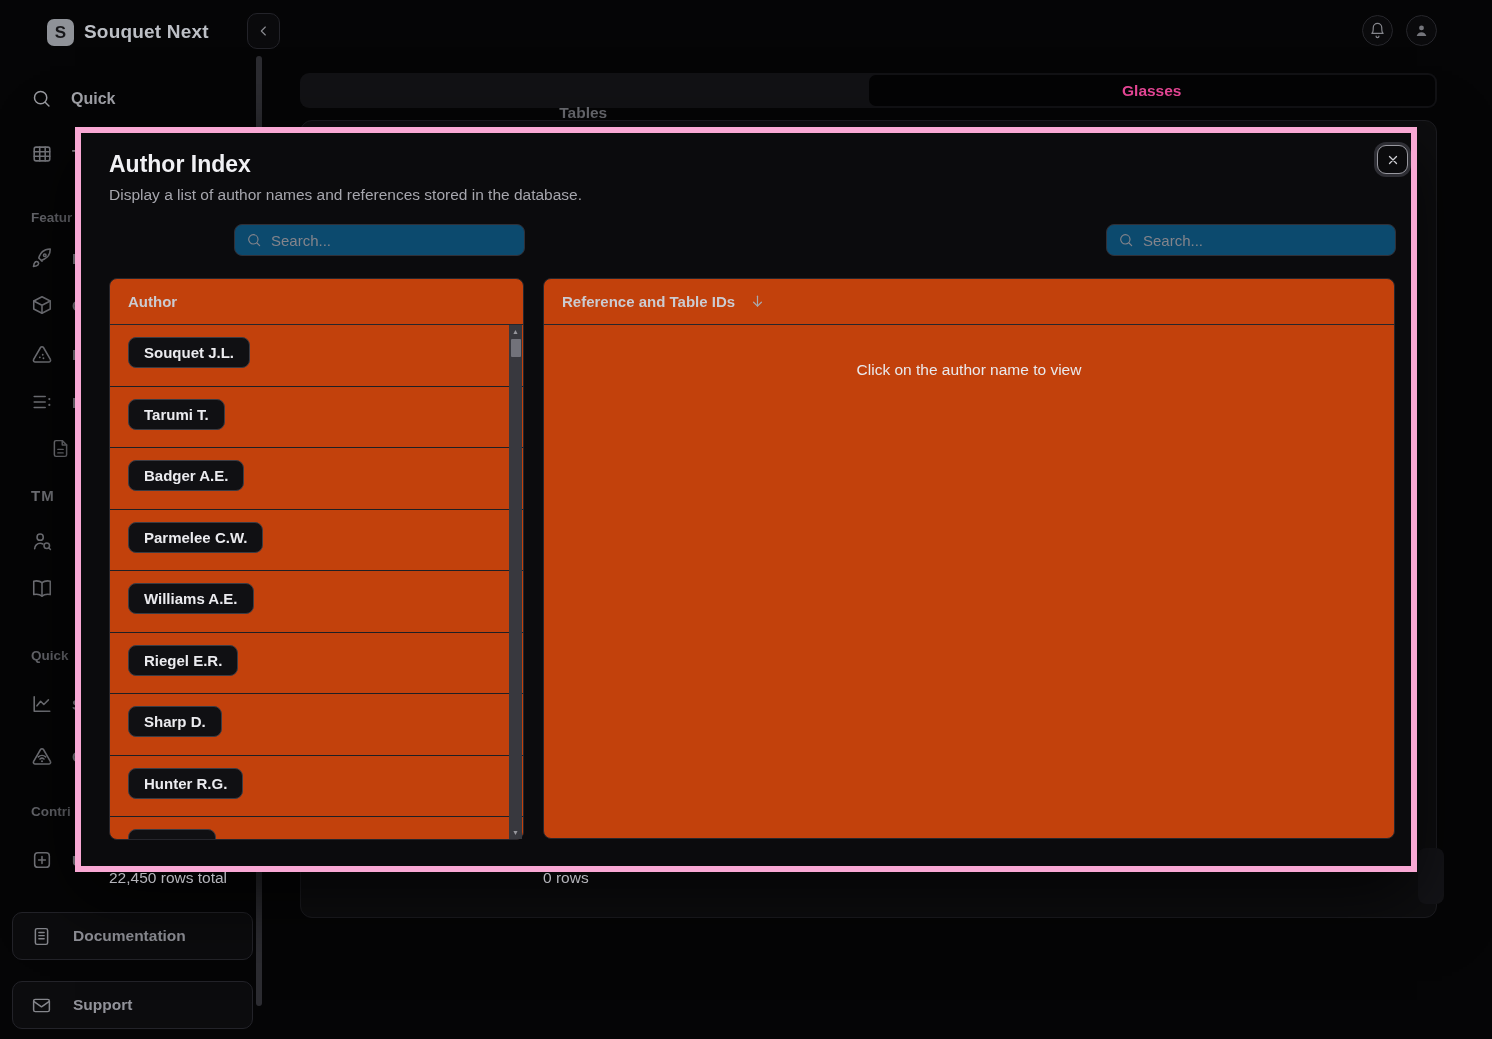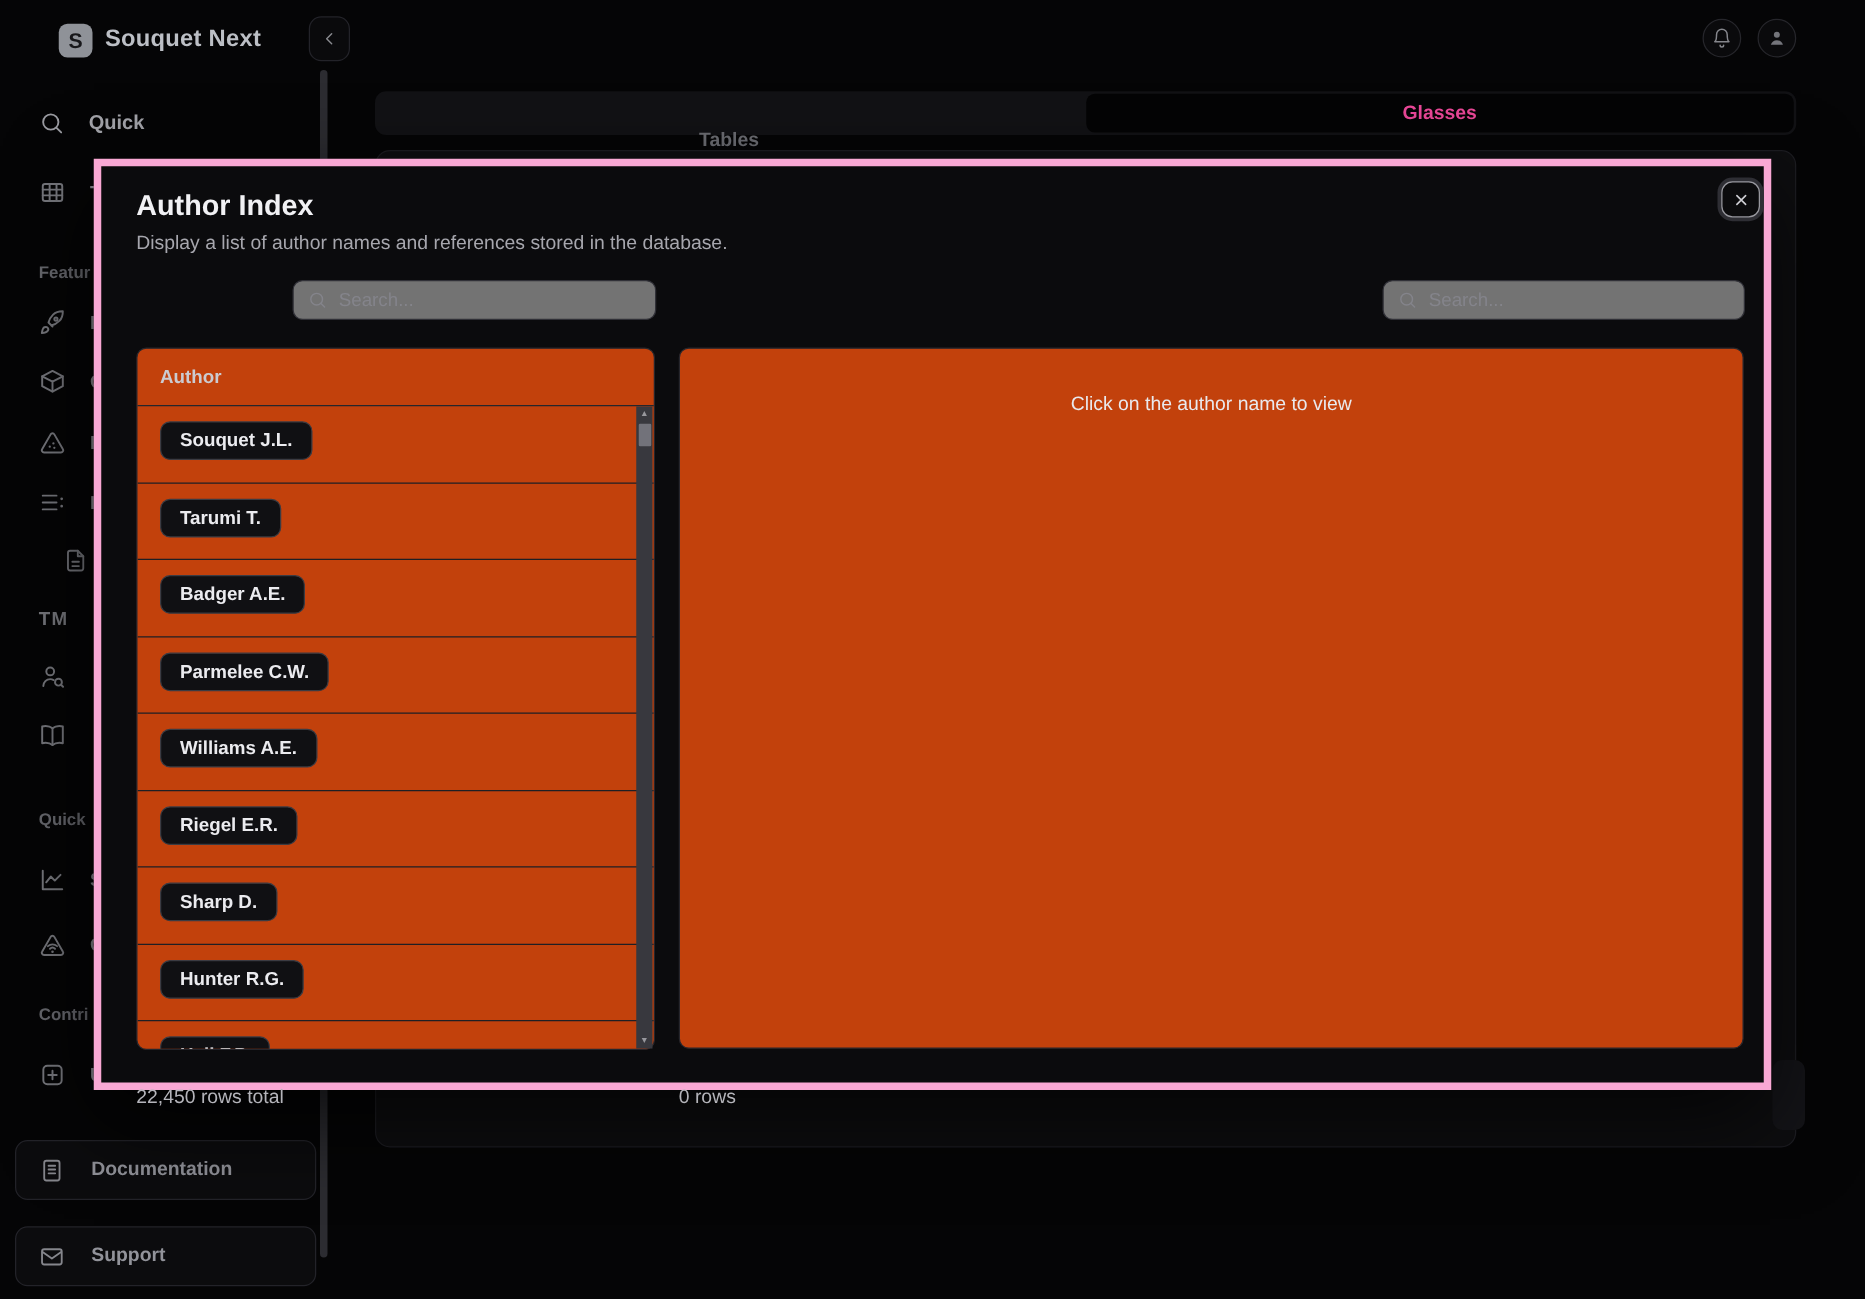--- a/index.html
+++ b/index.html
@@ -69,21 +69,21 @@
   .modal-title { position: absolute; left: 28px; top: 18px; font-size: 23px; font-weight: bold; color: #f1f1f4; }
   .modal-subtitle { position: absolute; left: 28px; top: 53px; font-size: 15.5px; color: #a6a6ad; }
   .close-btn {
     position: absolute; left: 1296px; top: 12px; width: 31px; height: 29px;
     border: 1.5px solid #97979e; border-radius: 9px; background: #0b0b0d;
     box-shadow: 0 0 0 3px #2e2e34;
     display: flex; align-items: center; justify-content: center;
   }
   .search-box {
     position: absolute; top: 91px; height: 32px;
-    border: 1px solid #303037; border-radius: 8px; background: #737373;
+    border: 1px solid #303037; border-radius: 8px; background: #0c4a6e;
     display: flex; align-items: center; padding-left: 11px; gap: 9px;
   }
   .search-box input {
     flex: 1; background: transparent; border: none; outline: none;
     color: #d5d5da; font-size: 15px; font-family: "Liberation Sans", sans-serif;
   }
   .search-box input::placeholder { color: #84848b; }
   .search-left { left: 153px; width: 291px; }
   .search-right { left: 1025px; width: 290px; }
 
@@ -359,18 +359,27 @@
       <div class="author-row"><span class="author-pill">Hall F.P.</span></div>
       <div class="list-scrollbar">
         <div class="sb-arrow sb-up">▲</div>
         <div class="sb-thumb"></div>
         <div class="sb-arrow sb-down">▼</div>
       </div>
     </div>
   </div>
 
   <div class="panel ref-panel">
+    <div class="panel-header">
+      <span>Reference and Table IDs</span>
+      <span>
+        <svg width="17" height="17" viewBox="0 0 24 24" class="stroke-ic" style="stroke:#a9a9af">
+            <path d="M12 4.5v14"></path>
+            <path d="m6.5 13 5.5 5.5L17.5 13"></path>
+          </svg>
+      </span>
+    </div>
     <div class="ref-empty">Click on the author name to view</div>
   </div>
 
   <div class="footer-left">22,450 rows total</div>
   <div class="footer-right">0 rows</div>
 </div>
 
 </body></html>

